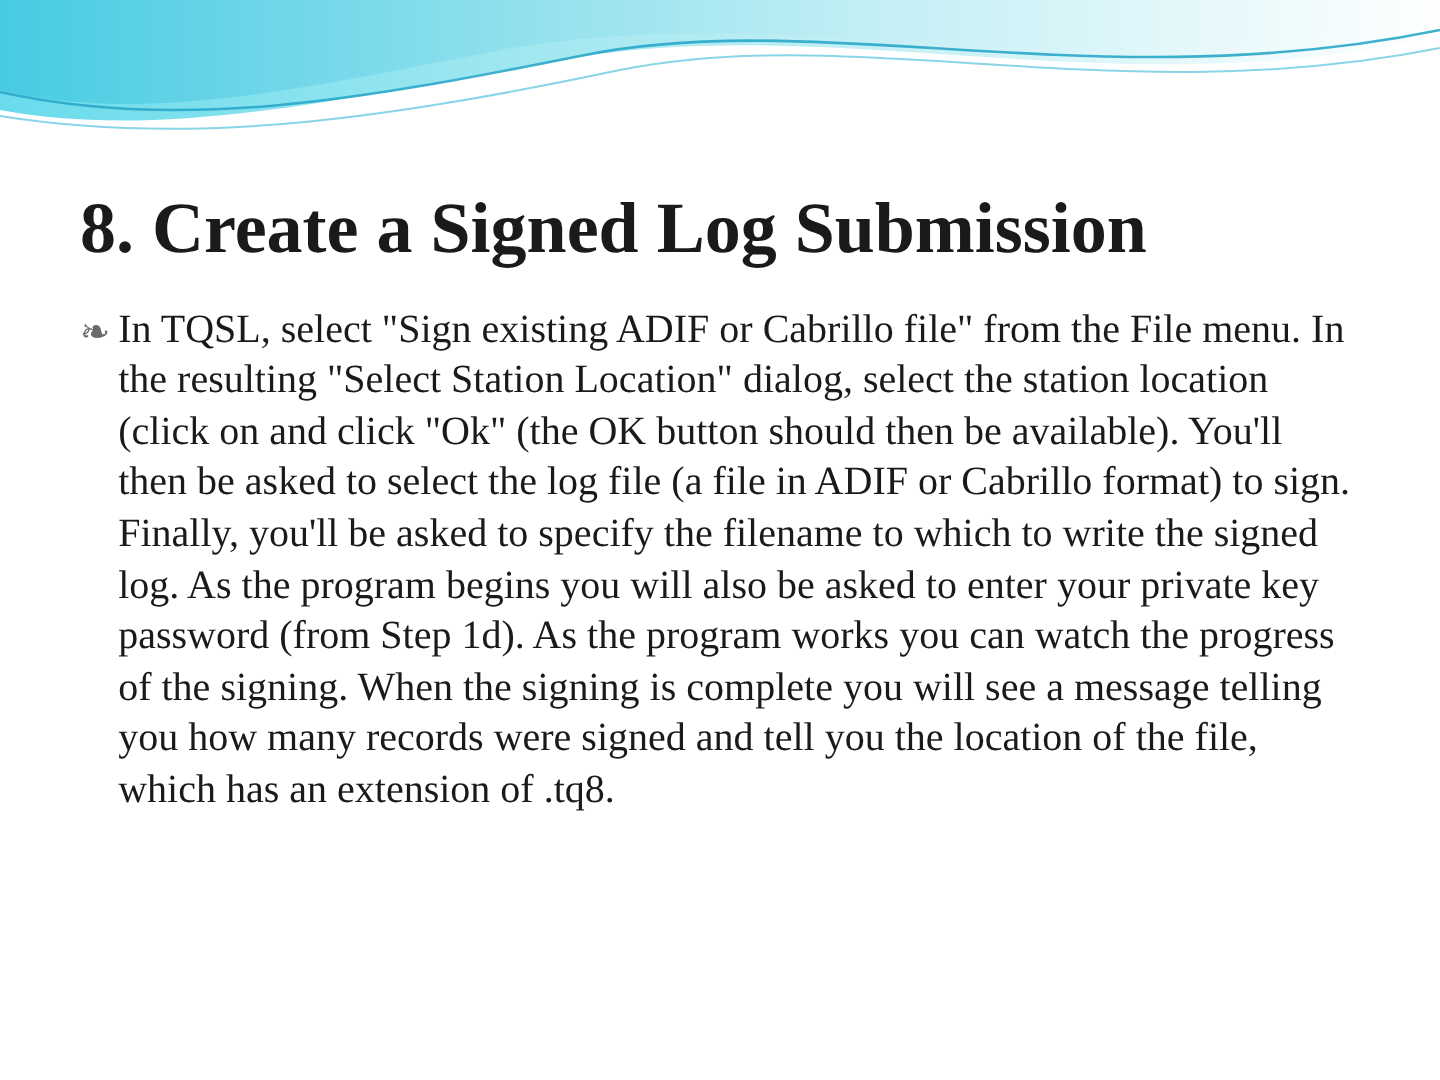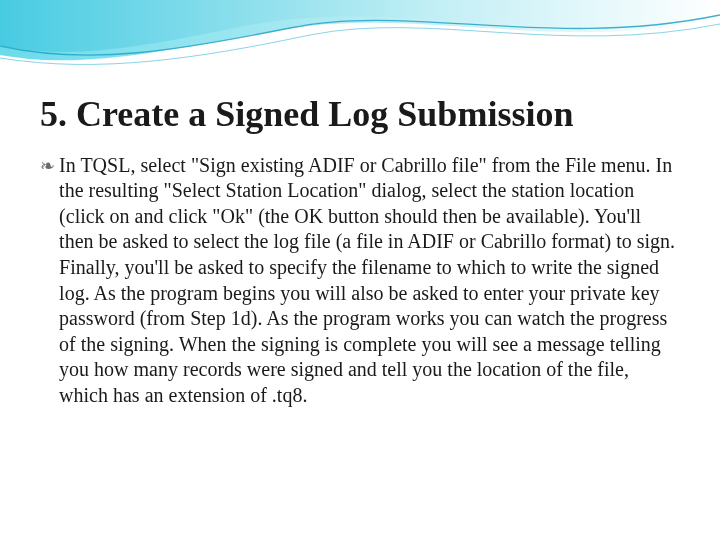--- a/index.html
+++ b/index.html
@@ -67,18 +67,18 @@
       <stop offset="100%" stop-color="#ffffff"></stop>
     </linearGradient>
   </defs>
   <path d="M0,0 L720,0 L720,18 C560,55 420,5 280,30 C170,50 80,70 0,55 Z" fill="url(#g1)" opacity="0.85"></path>
   <path d="M0,0 L720,0 L720,10 C540,48 400,-2 250,25 C150,45 70,62 0,45 Z" fill="url(#g2)" opacity="0.55"></path>
   <path d="M0,46 C90,66 180,50 290,28 C410,3 550,50 720,15" stroke="#2aa7c9" stroke-width="1.3" fill="none" opacity="0.9"></path>
   <path d="M0,58 C100,74 200,58 310,35 C430,11 560,56 720,24" stroke="#3bb8d6" stroke-width="1" fill="none" opacity="0.6"></path>
 </svg>
 
 <div class="content">
-  <h1 class="slide-title">5. Create a Signed Log Submission</h1>
+  <h1 class="slide-title">8. Create a Signed Log Submission</h1>
   <div class="body-wrap">
     <span class="bullet">❧</span>
     <p class="body-text">In TQSL, select "Sign existing ADIF or Cabrillo file" from the File menu. In the resulting "Select Station Location" dialog, select the station location (click on and click "Ok" (the OK button should then be available). You'll then be asked to select the log file (a file in ADIF or Cabrillo format) to sign. Finally, you'll be asked to specify the filename to which to write the signed log. As the program begins you will also be asked to enter your private key password (from Step 1d). As the program works you can watch the progress of the signing. When the signing is complete you will see a message telling you how many records were signed and tell you the location of the file, which has an extension of .tq8.</p>
   </div>
 </div>
 
 </body></html>

